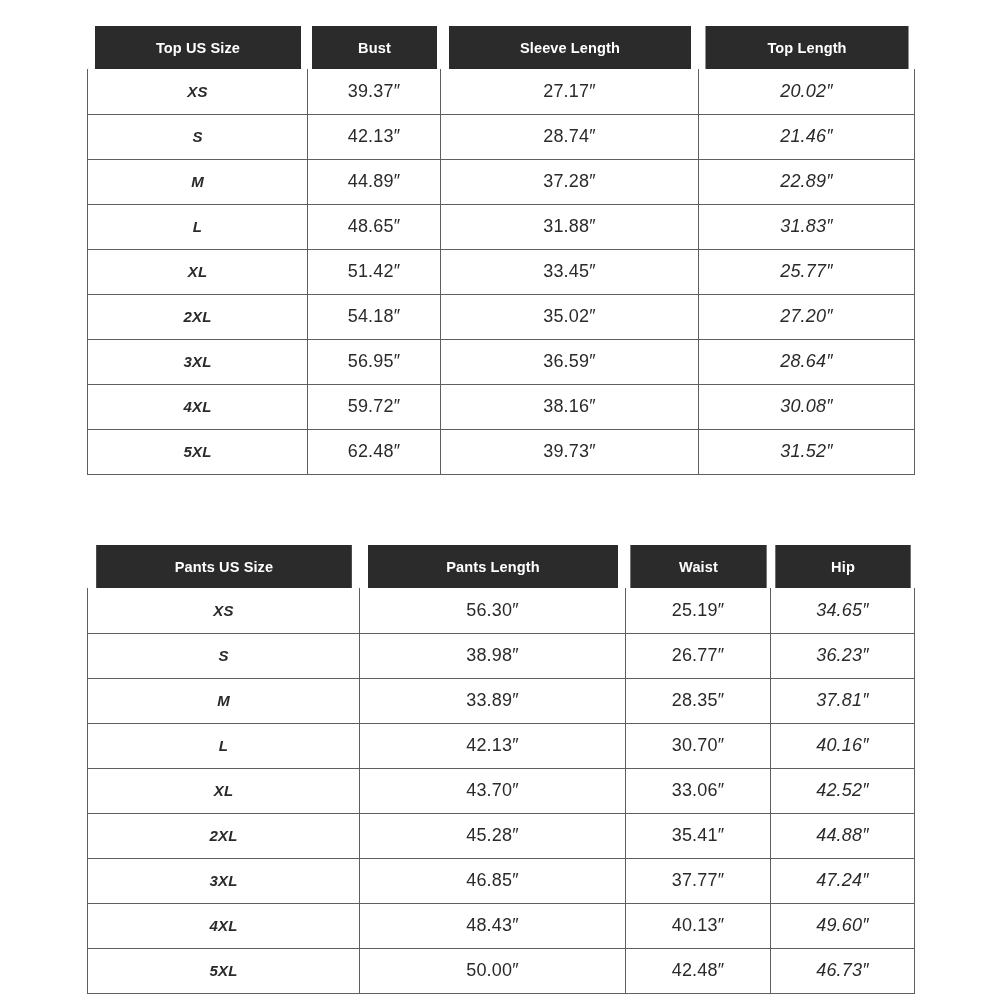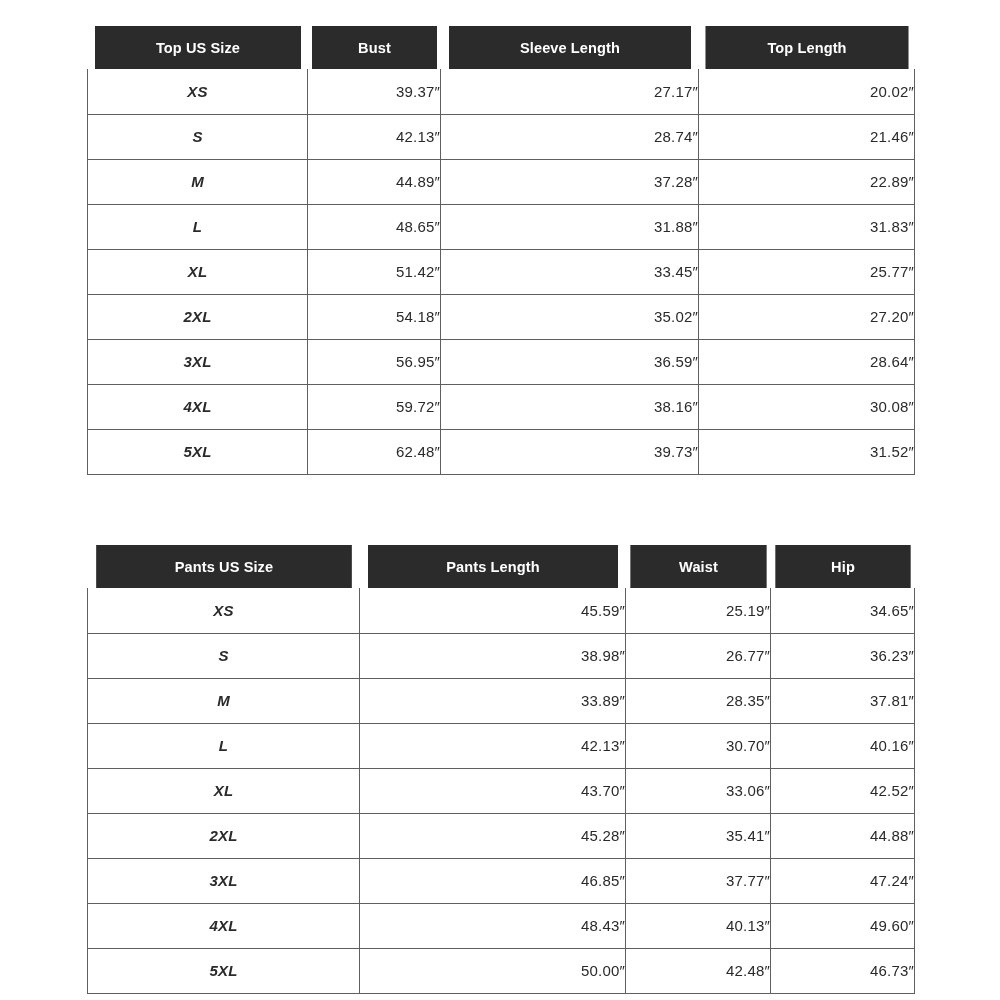--- a/index.html
+++ b/index.html
@@ -54,39 +54,39 @@
 
   
   .size-table tbody td {
     height: 45px;
     border-left: 1.6px solid #5f5f5f;
     border-bottom: 1.6px solid #5f5f5f;
     color: #2a2a2a;
   }
   .size-table tbody td:last-child {
     border-right: 1.6px solid #5f5f5f;
+    font-style: italic;
   }
   .size-table tbody tr:first-child td {
     border-top: none;
   }
 
   
   .size-table tbody td.size-label {
     font-weight: bold;
     font-size: 15px;
     letter-spacing: 0.2px;
     font-style: italic;
   }
 
   
   .size-table tbody td.measure {
     font-weight: normal;
-    font-size: 15px;
+    font-size: 18px;
     letter-spacing: 0.2px;
-    text-align: right;
   }
 
   
   #tops-table {
     left: 87px;
     top: 0px;
     width: 827px;
   }
   #tops-table col.c0 { width: 220px; }
   #tops-table col.c1 { width: 133px; }
@@ -193,21 +193,21 @@
       <tr>
         <th>Pants US Size</th>
         <th>Pants Length</th>
         <th>Waist</th>
         <th>Hip</th>
       </tr>
     </thead>
     <tbody>
         <tr>
           <td class="size-label">XS</td>
-          <td class="measure">45.59″</td>
+          <td class="measure">56.30″</td>
           <td class="measure">25.19″</td>
           <td class="measure">34.65″</td>
         </tr>
         <tr>
           <td class="size-label">S</td>
           <td class="measure">38.98″</td>
           <td class="measure">26.77″</td>
           <td class="measure">36.23″</td>
         </tr>
         <tr>

